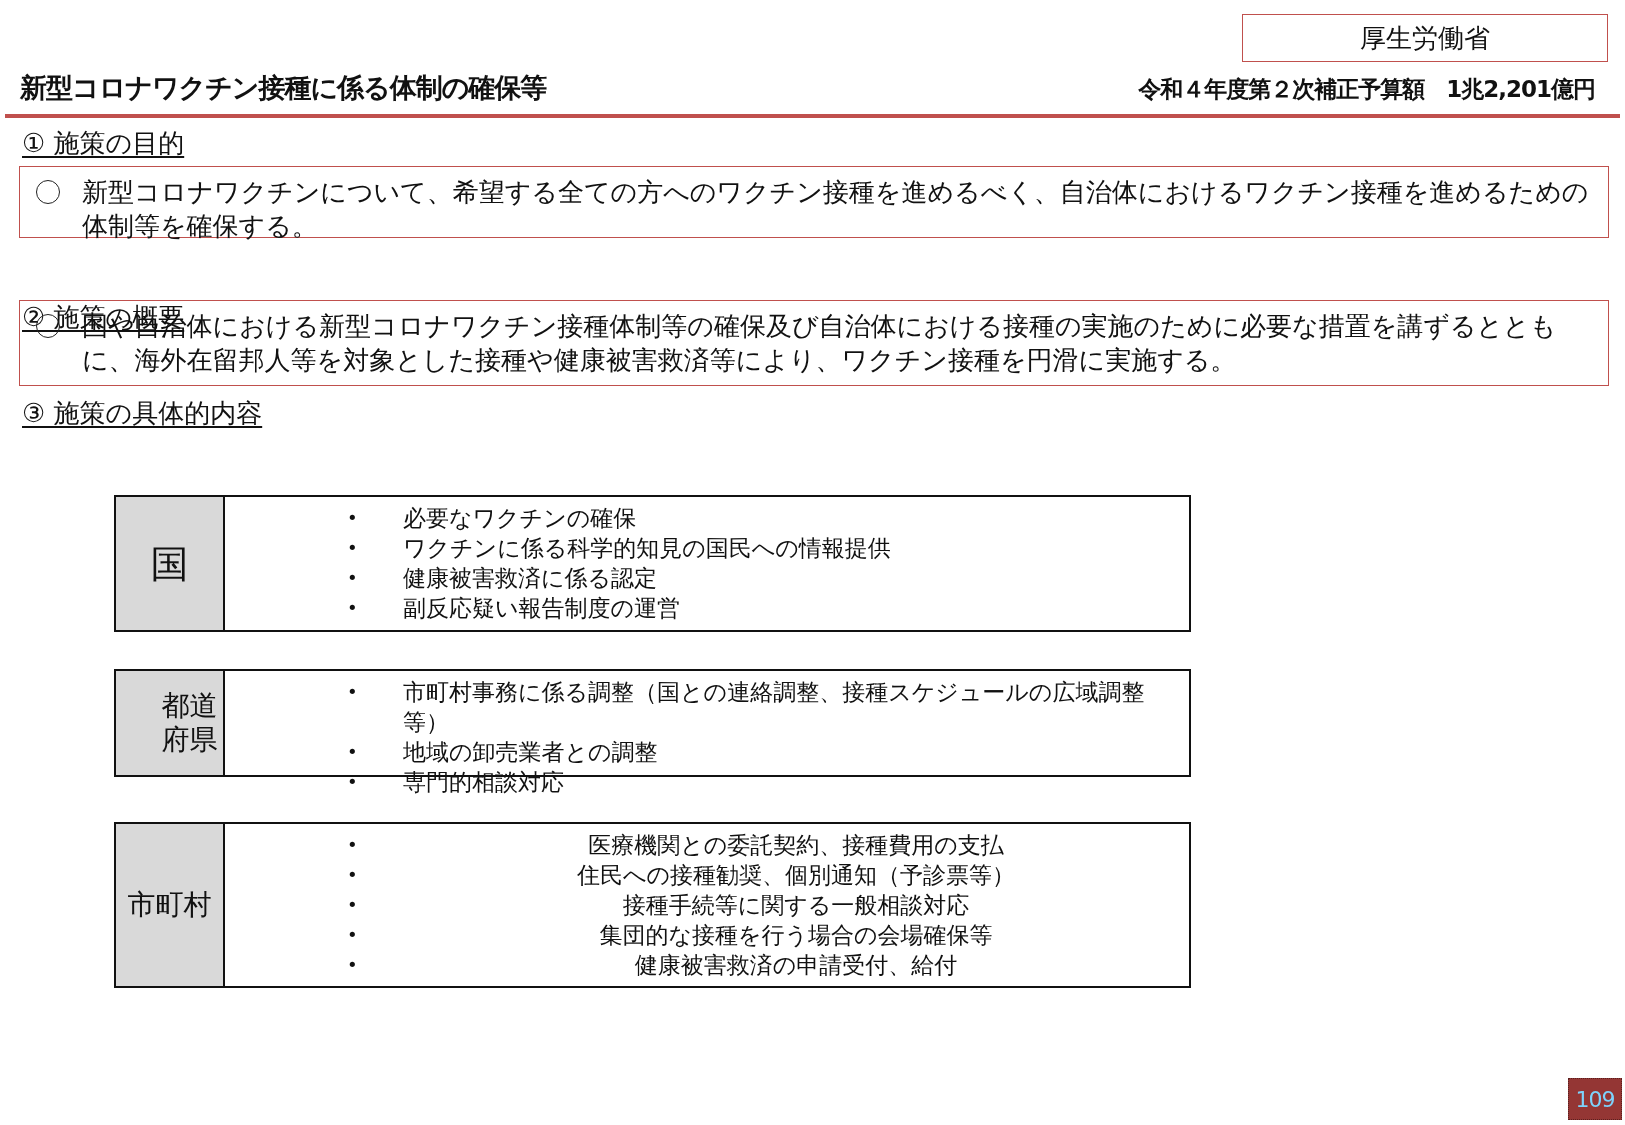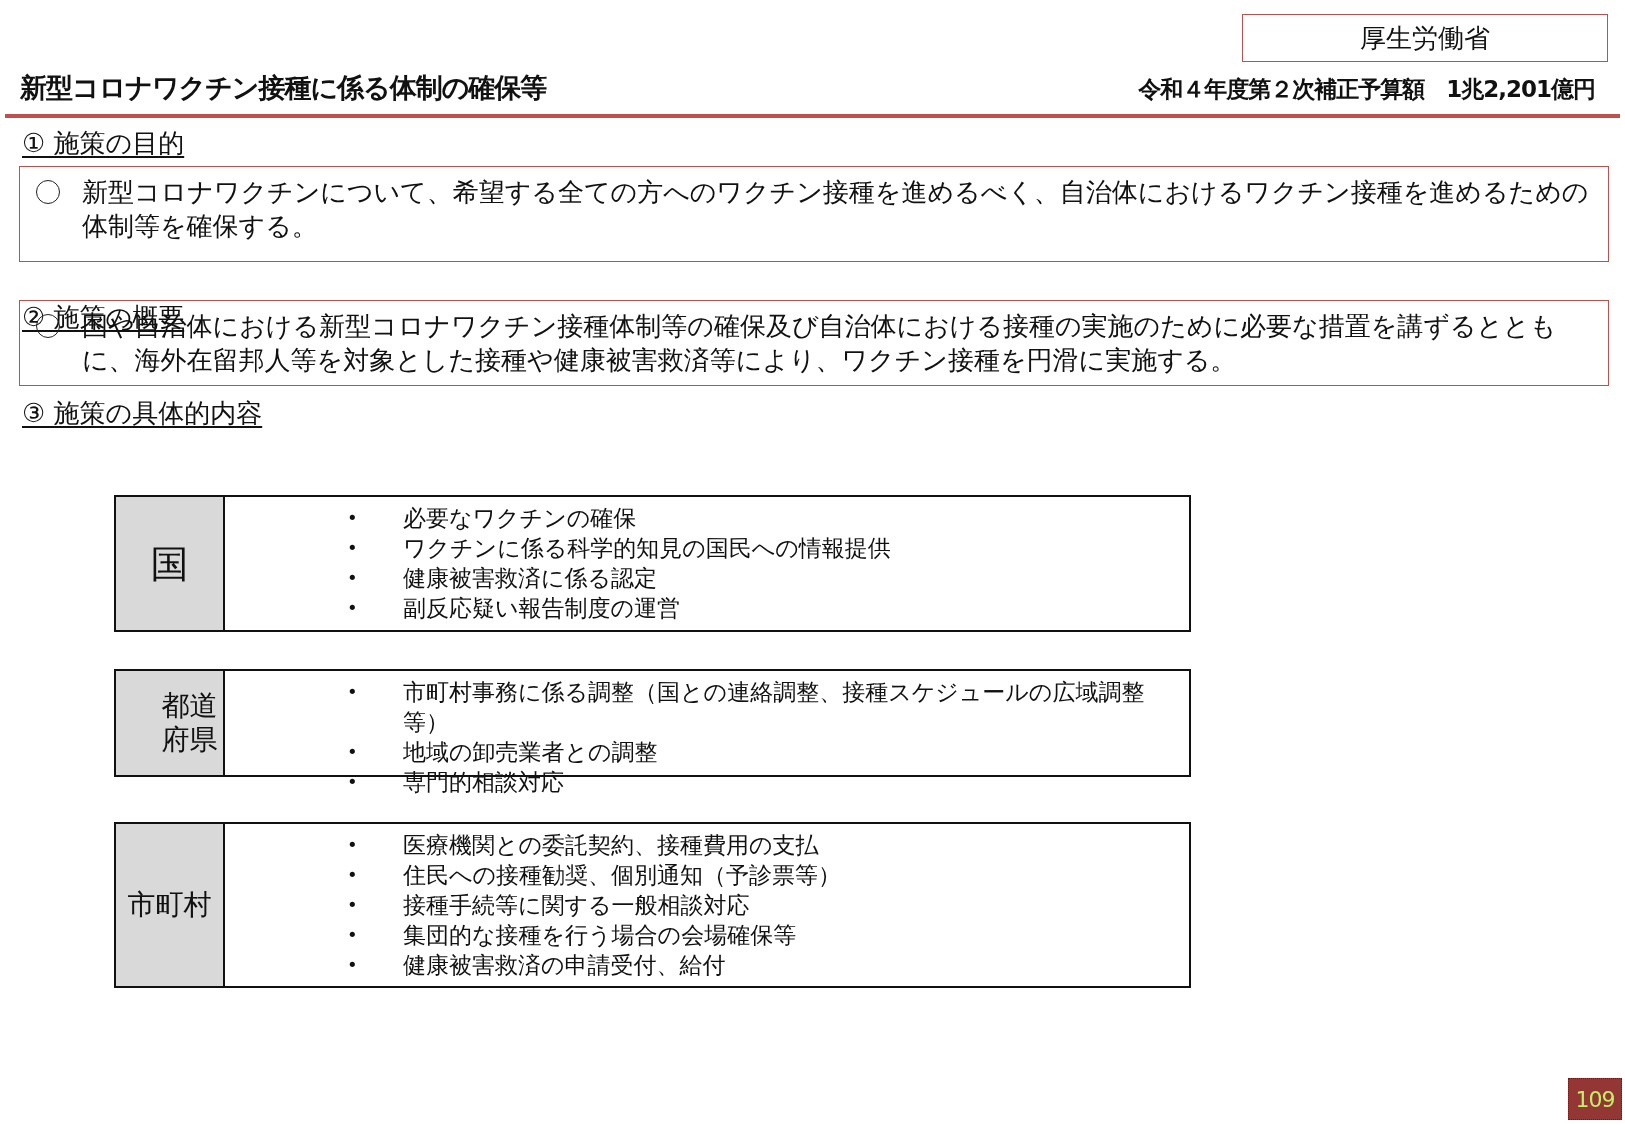--- a/index.html
+++ b/index.html
@@ -52,35 +52,35 @@
   .role-label.big { font-size: 38px; }
   .role-items { list-style: none; margin: 0; padding: 6px 0 6px 0; flex: 1; }
   .role-items li {
     font-size: 23px; line-height: 30px; position: relative; padding-left: 178px;
   }
   .role-items li::before {
     content: "•"; position: absolute; left: 122px; font-size: 18px;
   }
   .page-num {
     position: absolute; left: 1568px; top: 1078px; width: 54px; height: 42px;
-    background: #943634; color: #bef264; font-size: 22px;
+    background: #943634; color: #7dd3fc; font-size: 22px;
     display: flex; align-items: center; justify-content: center;
     border: 1px dotted #5a1f1e; box-sizing: border-box; letter-spacing: -1px;
   }
 </style>
 </head>
 <body>
 
 <div class="title">新型コロナワクチン接種に係る体制の確保等</div>
 <div class="ministry-box">厚生労働省</div>
 <div class="budget">令和４年度第２次補正予算額　1兆2,201億円</div>
 <div class="rule"></div>
 
 <div class="section-heading" style="top:126px;">①  施策の目的</div>
-<div class="section-box" style="top:166px; height:96px;">
+<div class="section-box" style="top:166px; height:72px;">
   <div class="para">
     <span class="circle"></span><span>新型コロナワクチンについて、希望する全ての方へのワクチン接種を進めるべく、自治体におけるワクチン接種を進めるための体制等を確保する。</span>
   </div>
 </div>
 
 <div class="section-heading" style="top:260px;margin-top:40px;">②  施策の概要</div>
 <div class="section-box" style="top:300px; height:86px;">
   <div class="para">
     <span class="circle"></span><span>国や自治体における新型コロナワクチン接種体制等の確保及び自治体における接種の実施のために必要な措置を講ずるとともに、海外在留邦人等を対象とした接種や健康被害救済等により、ワクチン接種を円滑に実施する。</span>
   </div>
@@ -104,21 +104,21 @@
     </div>
   <ul class="role-items">
     <li>市町村事務に係る調整（国との連絡調整、接種スケジュールの広域調整等）</li>
     <li>地域の卸売業者との調整</li>
     <li>専門的相談対応</li>
   </ul>
 </div>
 
 <div class="role-table" style="top:822px; height:166px;">
   <div class="role-label">市町村</div>
-  <ul class="role-items" style="padding-top:6px;">
+  <ul class="role-items" style="padding-top:6px;text-align:center;">
     <li>医療機関との委託契約、接種費用の支払</li>
     <li>住民への接種勧奨、個別通知（予診票等）</li>
     <li>接種手続等に関する一般相談対応</li>
     <li>集団的な接種を行う場合の会場確保等</li>
     <li>健康被害救済の申請受付、給付</li>
   </ul>
 </div>
 
 <div class="page-num">109</div>
 

